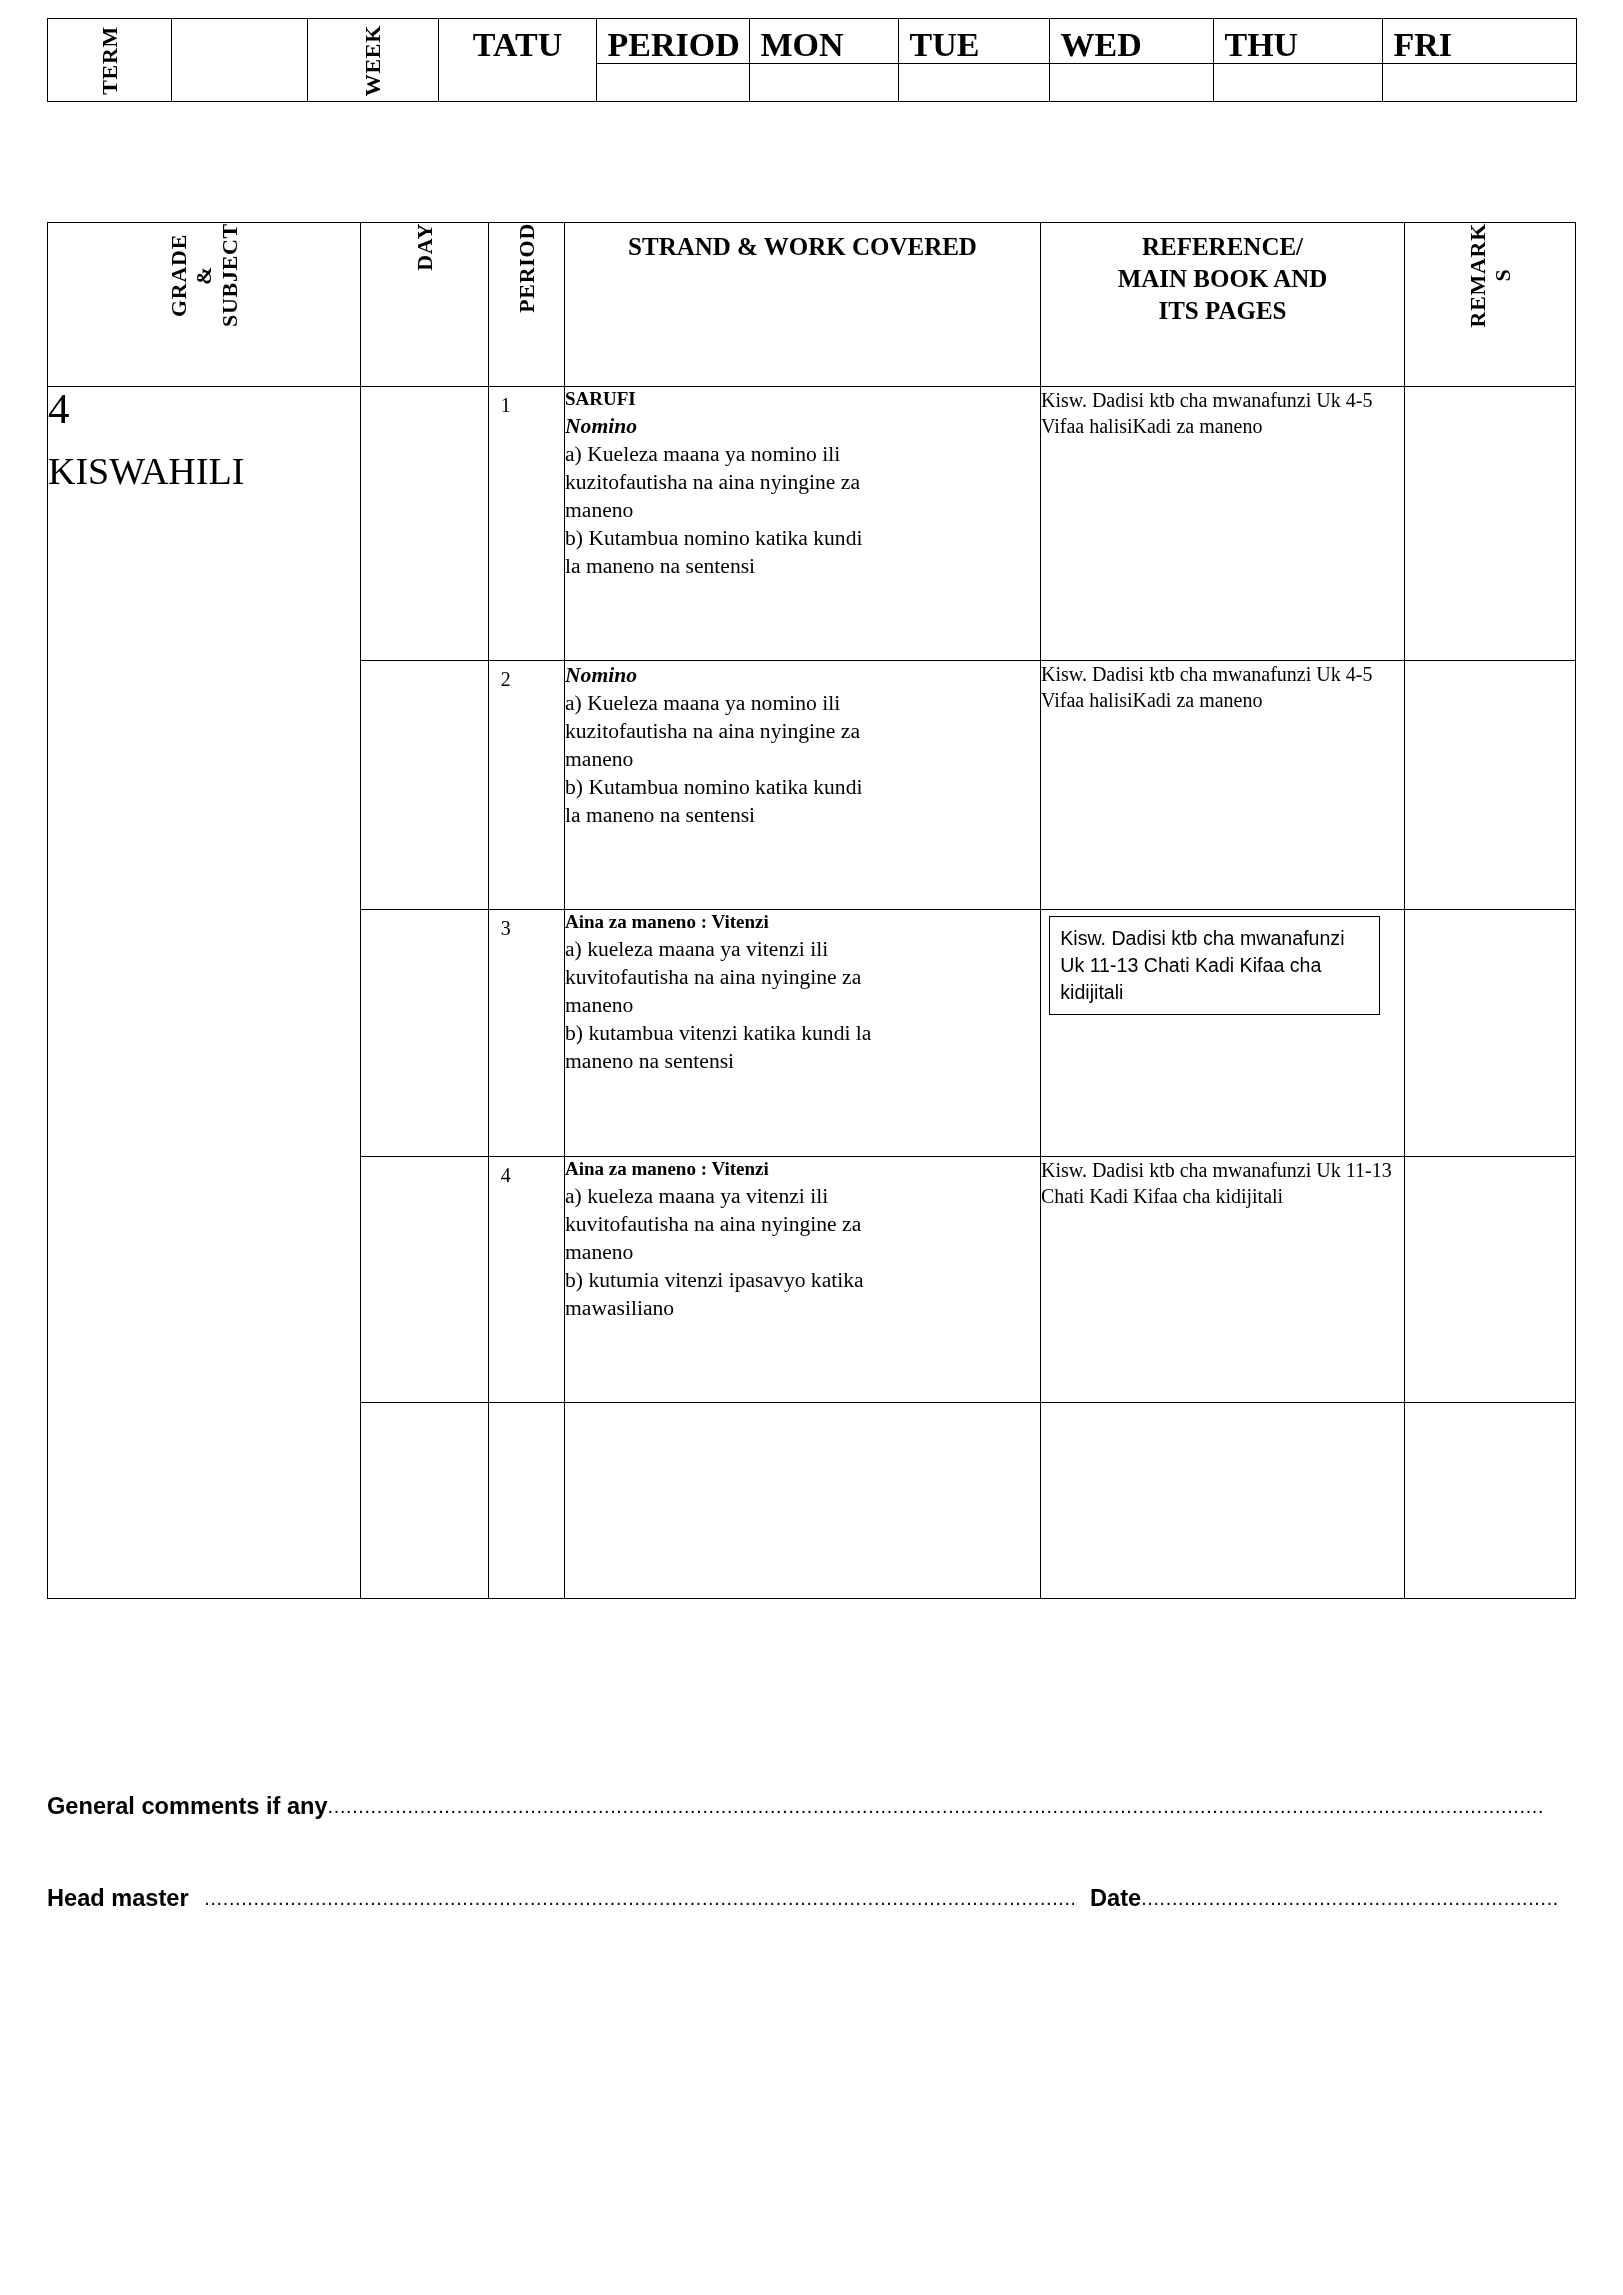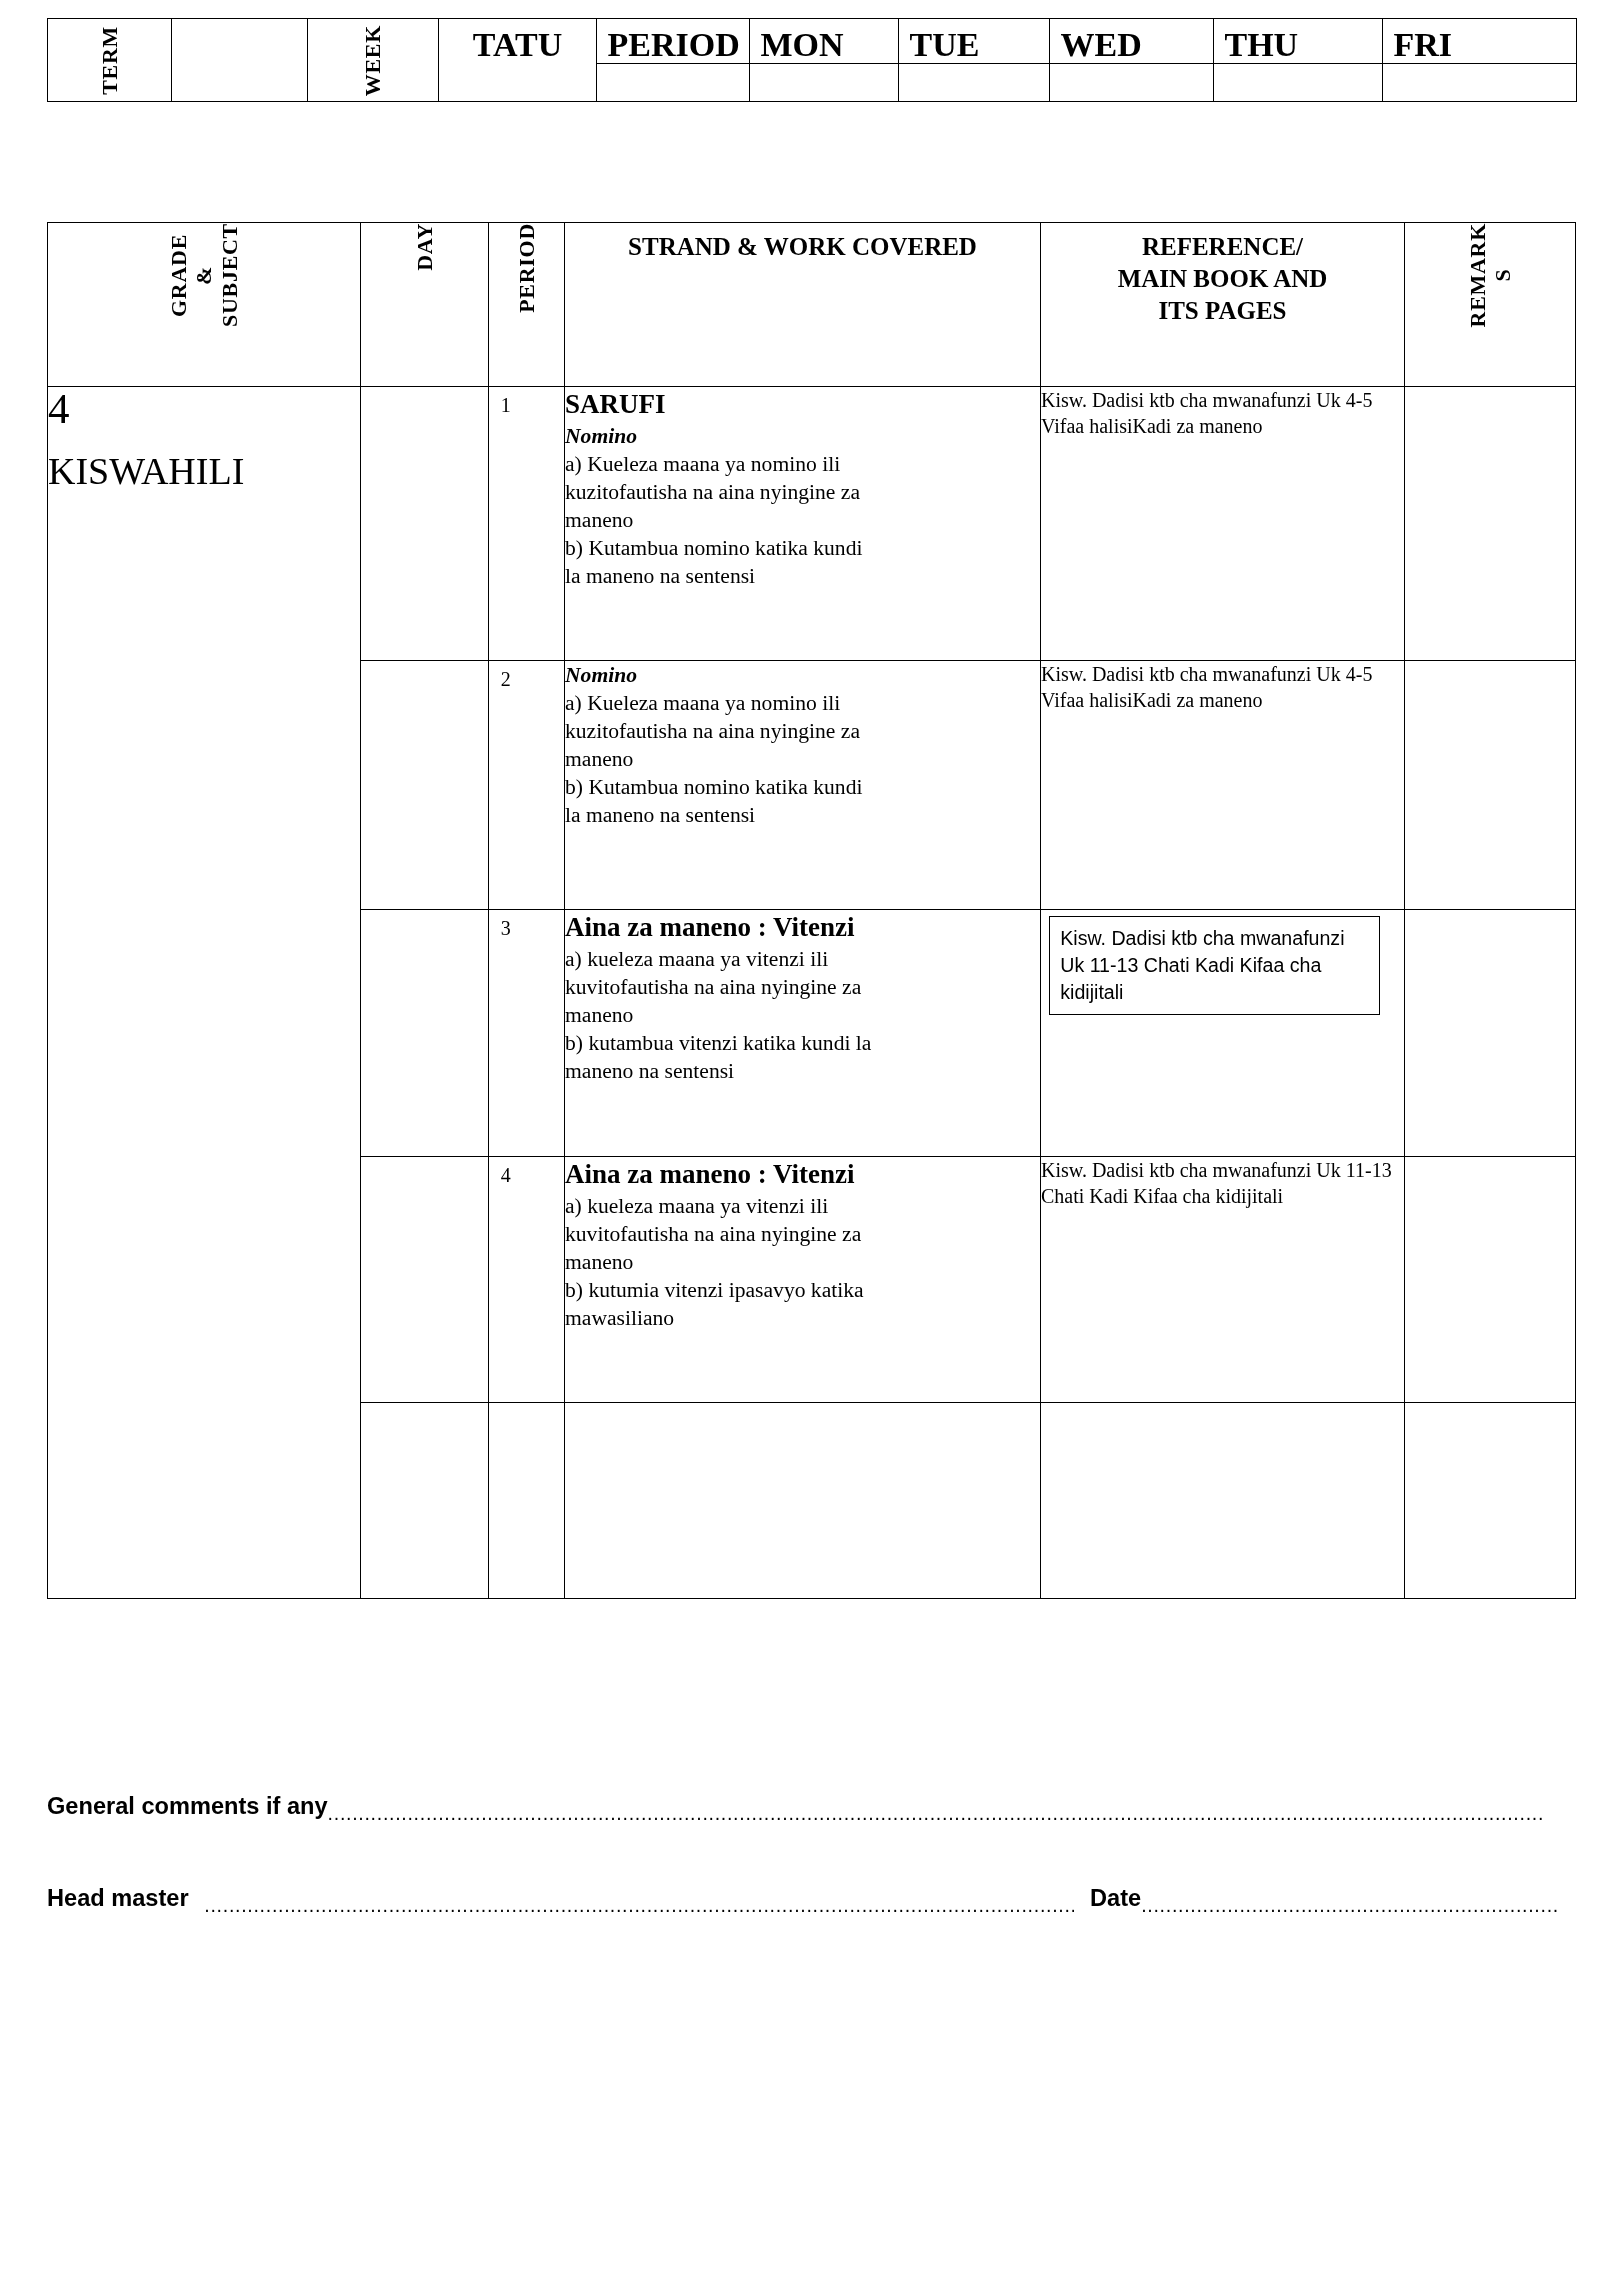--- a/index.html
+++ b/index.html
@@ -136,21 +136,21 @@
     display: block;
     font-size: 38px;
     line-height: 1.1;
     margin-top: 21px;
     white-space: nowrap;
   }
 
   .strand-title {
     display: block;
     font-weight: bold;
-    font-size: 27px;
+    font-size: 19px;
     line-height: 1.30;
   }
   .strand-subtitle {
     display: block;
     font-weight: bold;
     font-style: italic;
     font-size: 21.6px;
     line-height: 1.30;
   }
   .strand-line {
@@ -180,21 +180,21 @@
     position: absolute;
     left: 47px;
     top: 1793px;
     width: 1529px;
     font-family: "Liberation Sans", sans-serif;
     font-weight: bold;
     font-size: 23.6px;
   }
   .foot-row {
     display: flex;
-    align-items: flex-end;
+    align-items: flex-start;
     white-space: nowrap;
   }
   .foot-row.second {
     margin-top: 65px;
   }
   .foot-label { flex: 0 0 auto; }
   .dots {
     flex: 1 1 auto;
     overflow: hidden;
     font-weight: normal;

